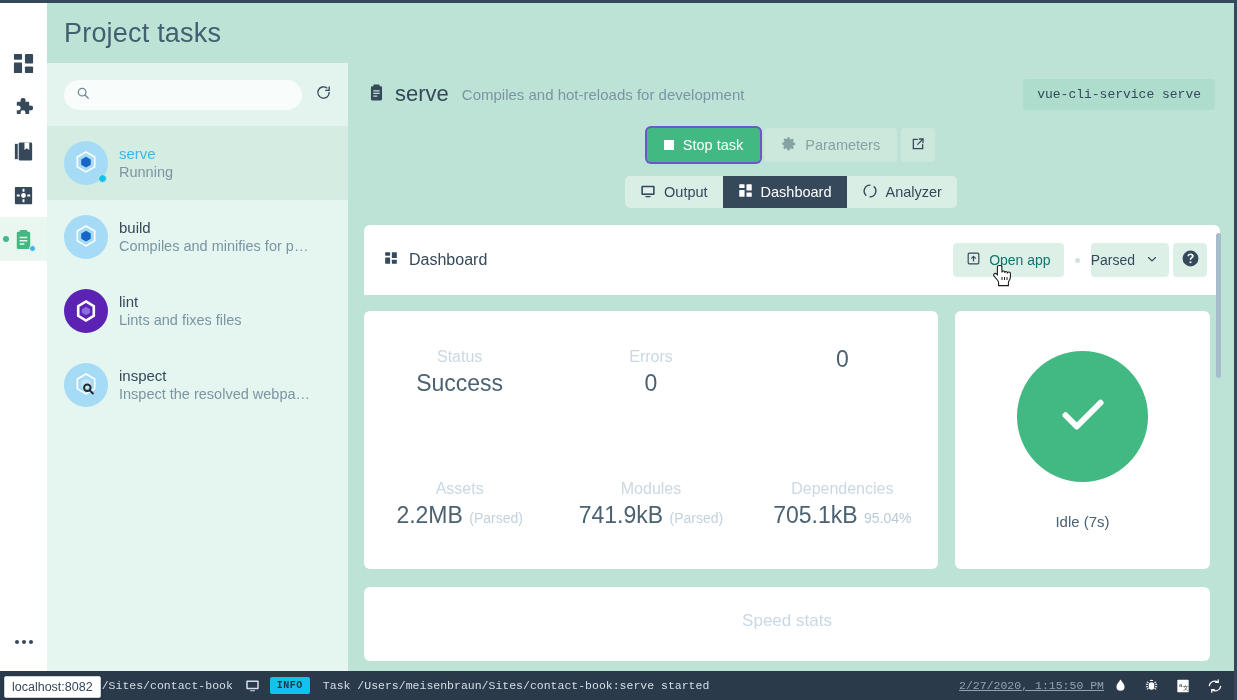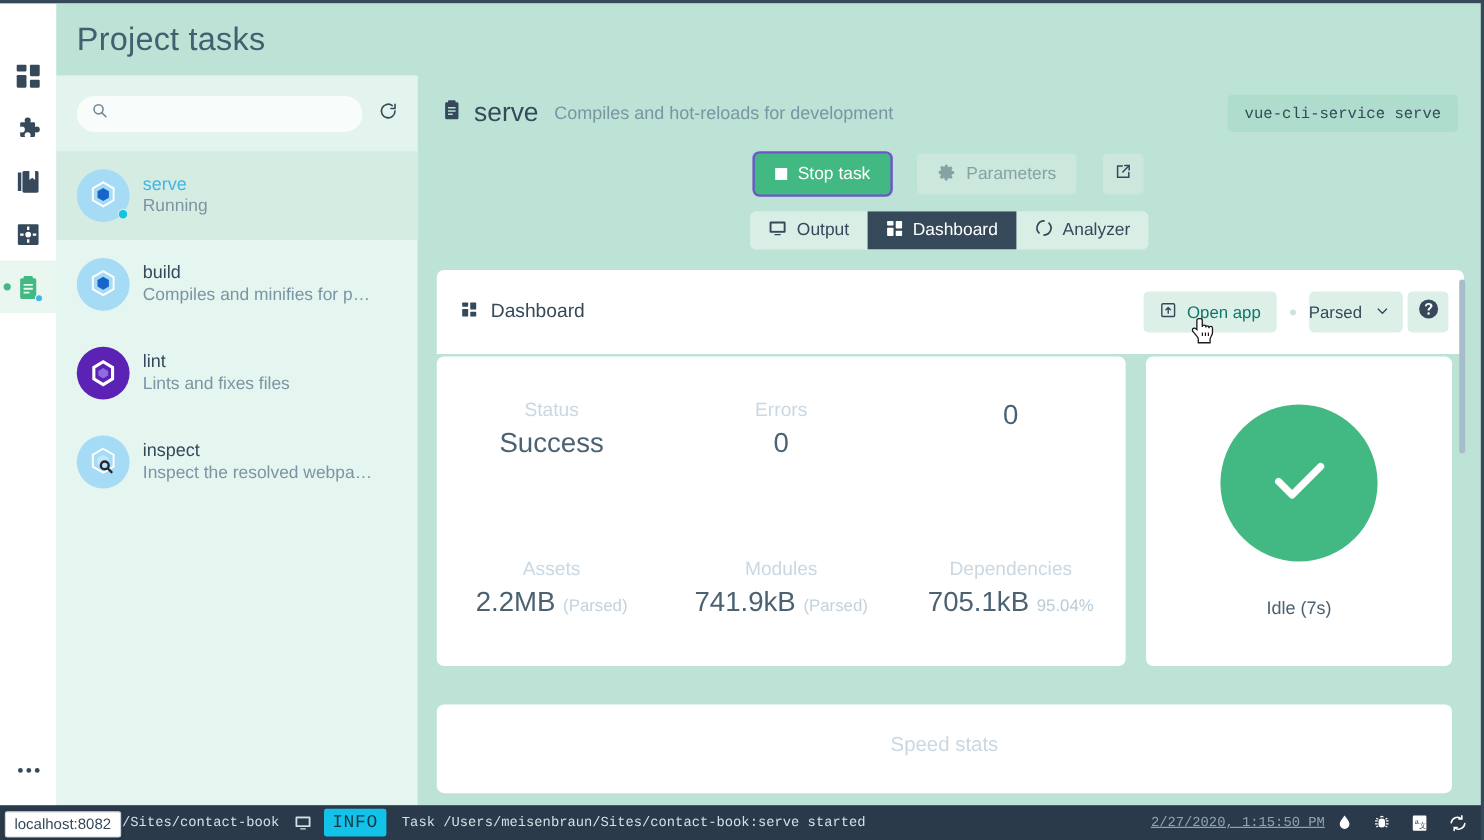--- a/index.html
+++ b/index.html
@@ -141,21 +141,21 @@
   .task-head-name { font-size: 22px; color: #35495a; font-weight: 400; }
   .task-head-desc { font-size: 15px; color: #7b95a3; margin-left: 13px; }
   .head-spacer { flex: 1; }
   .cmd-chip {
     background: #aeddcd; color: #35495a;
     font-family: "Liberation Mono", monospace; font-size: 13px;
     padding: 8px 14px; border-radius: 4px; white-space: nowrap;
   }
 
   .btn-row {
-    display: flex; align-items: center; justify-content: center; gap: 22px;
+    display: flex; align-items: center; justify-content: center; gap: 4px;
     margin-top: 3px;
   }
   .btn {
     height: 34px; display: inline-flex; align-items: center; gap: 9px;
     padding: 0 17px; border-radius: 4px; border: none; cursor: pointer;
     font-family: "Liberation Sans", sans-serif; font-size: 14.5px;
   }
   .btn-stop {
     background: #42b983; color: #ffffff;
     box-shadow: 0 0 0 2px #6f55c9;
@@ -204,21 +204,21 @@
     height: 34px; display: inline-flex; align-items: center; gap: 11px;
     padding: 0 11px 0 0; border-radius: 4px; background: #ddf0e8; color: #35495a;
     font-size: 14px; cursor: pointer;
   }
   .help-btn {
     width: 34px; height: 34px; border-radius: 4px; background: #ddf0e8;
     display: flex; align-items: center; justify-content: center; cursor: pointer;
   }
 
   .cards {
-    position: absolute; left: 16px; top: 72px; width: 856px;
+    position: absolute; left: 16px; top: 86px; width: 856px;
     display: flex; gap: 17px;
   }
   .card { background: #ffffff; border-radius: 6px; }
   .card-stats {
     width: 574px; height: 258px; padding: 34px 0 0 0;
   }
   .stat-grid {
     display: grid; grid-template-columns: 1fr 1fr 1fr; row-gap: 80px;
     text-align: center;
   }
@@ -256,22 +256,22 @@
   
   .statusbar {
     position: absolute; left: 0; bottom: 0; width: 1237px; height: 29px;
     background: #2b3a4a; display: flex; align-items: center;
     font-family: "Liberation Mono", monospace; font-size: 11.5px; color: #c6d2dc;
     padding: 0 8px 0 12px;
   }
   .sb-path { color: #d5dfe7; white-space: nowrap; }
   .sb-icon { margin: 0 10px 0 12px; display: flex; align-items: center; cursor: pointer; }
   .sb-info {
-    background: #13c2e8; color: #143a47; font-weight: normal;
-    font-family: "Liberation Mono", monospace; font-size: 15px;
+    background: #13c2e8; color: #143a47; font-weight: bold;
+    font-family: "Liberation Mono", monospace; font-size: 10px;
     padding: 3px 7px; border-radius: 2px; letter-spacing: .5px;
   }
   .sb-msg { margin-left: 13px; white-space: nowrap; color: #d5dfe7; }
   .sb-spacer { flex: 1; }
   .sb-time { color: #8fa3b3; margin-right: 9px; white-space: nowrap; text-decoration: underline; }
   .sb-tools { display: flex; align-items: center; gap: 16px; margin-right: 6px; }
   .sb-tools .sb-t { cursor: pointer; display: flex; }
 
   .tooltip {
     position: absolute; left: 4px; bottom: 2px;

